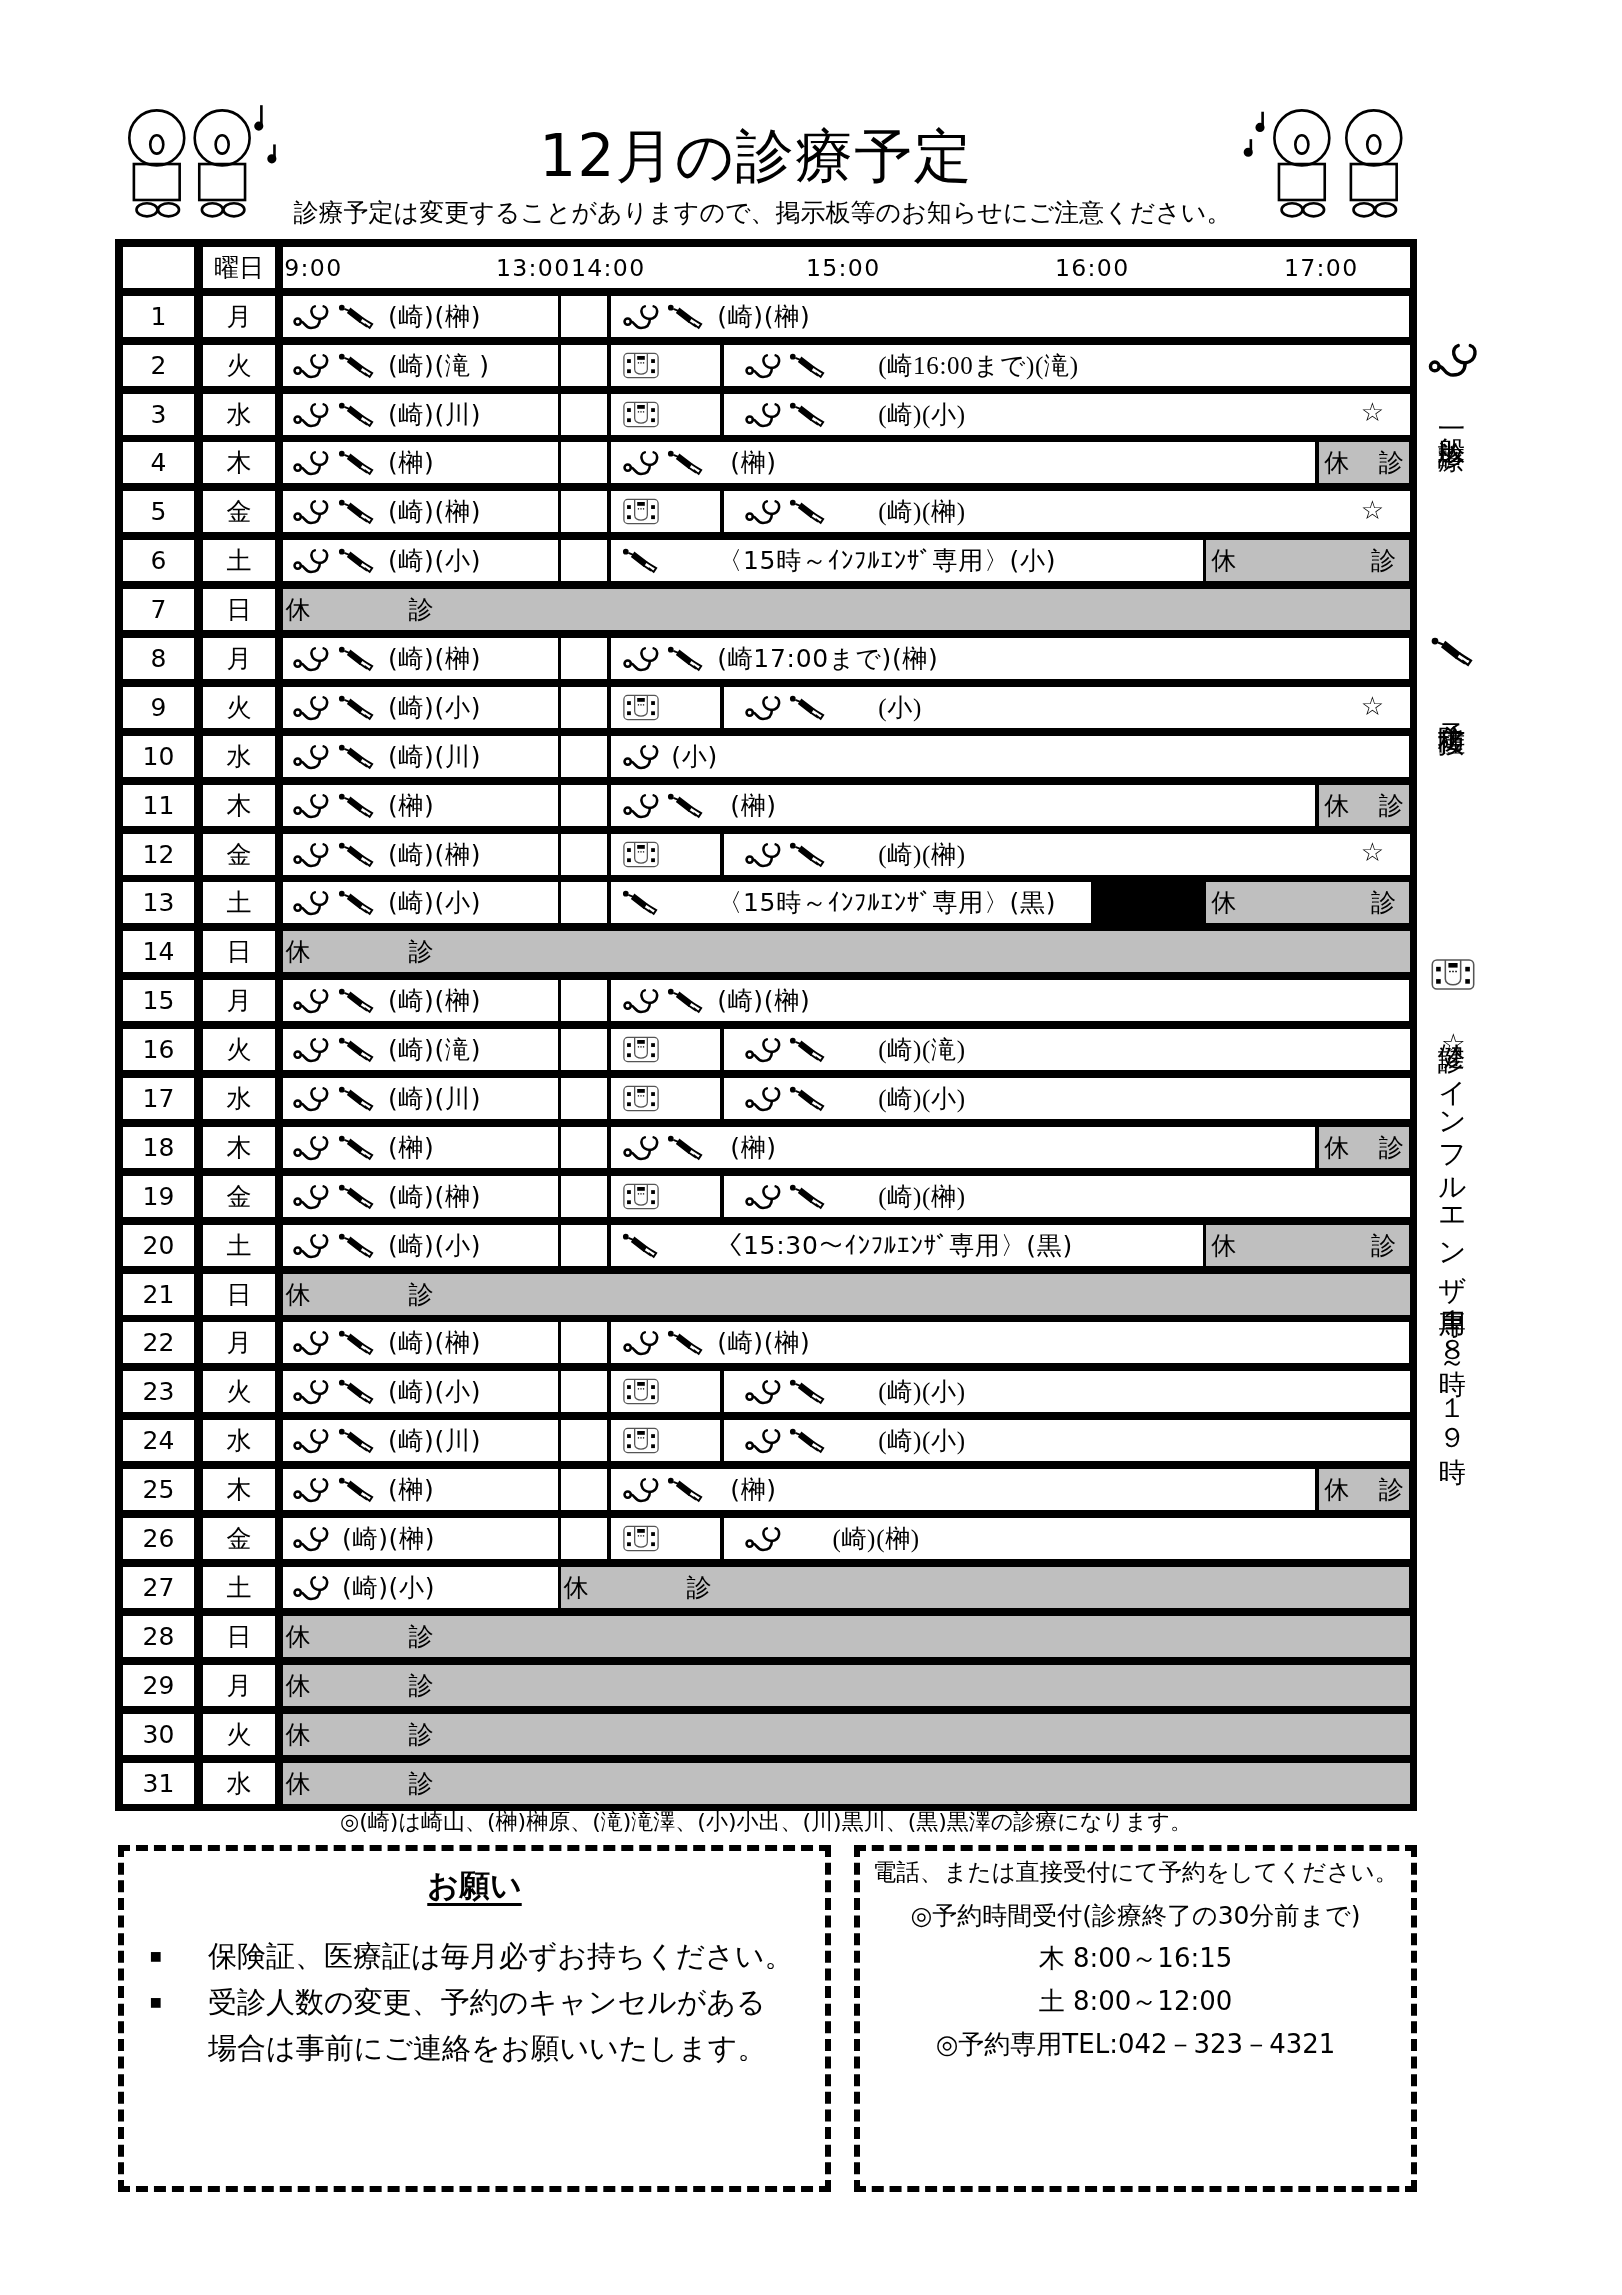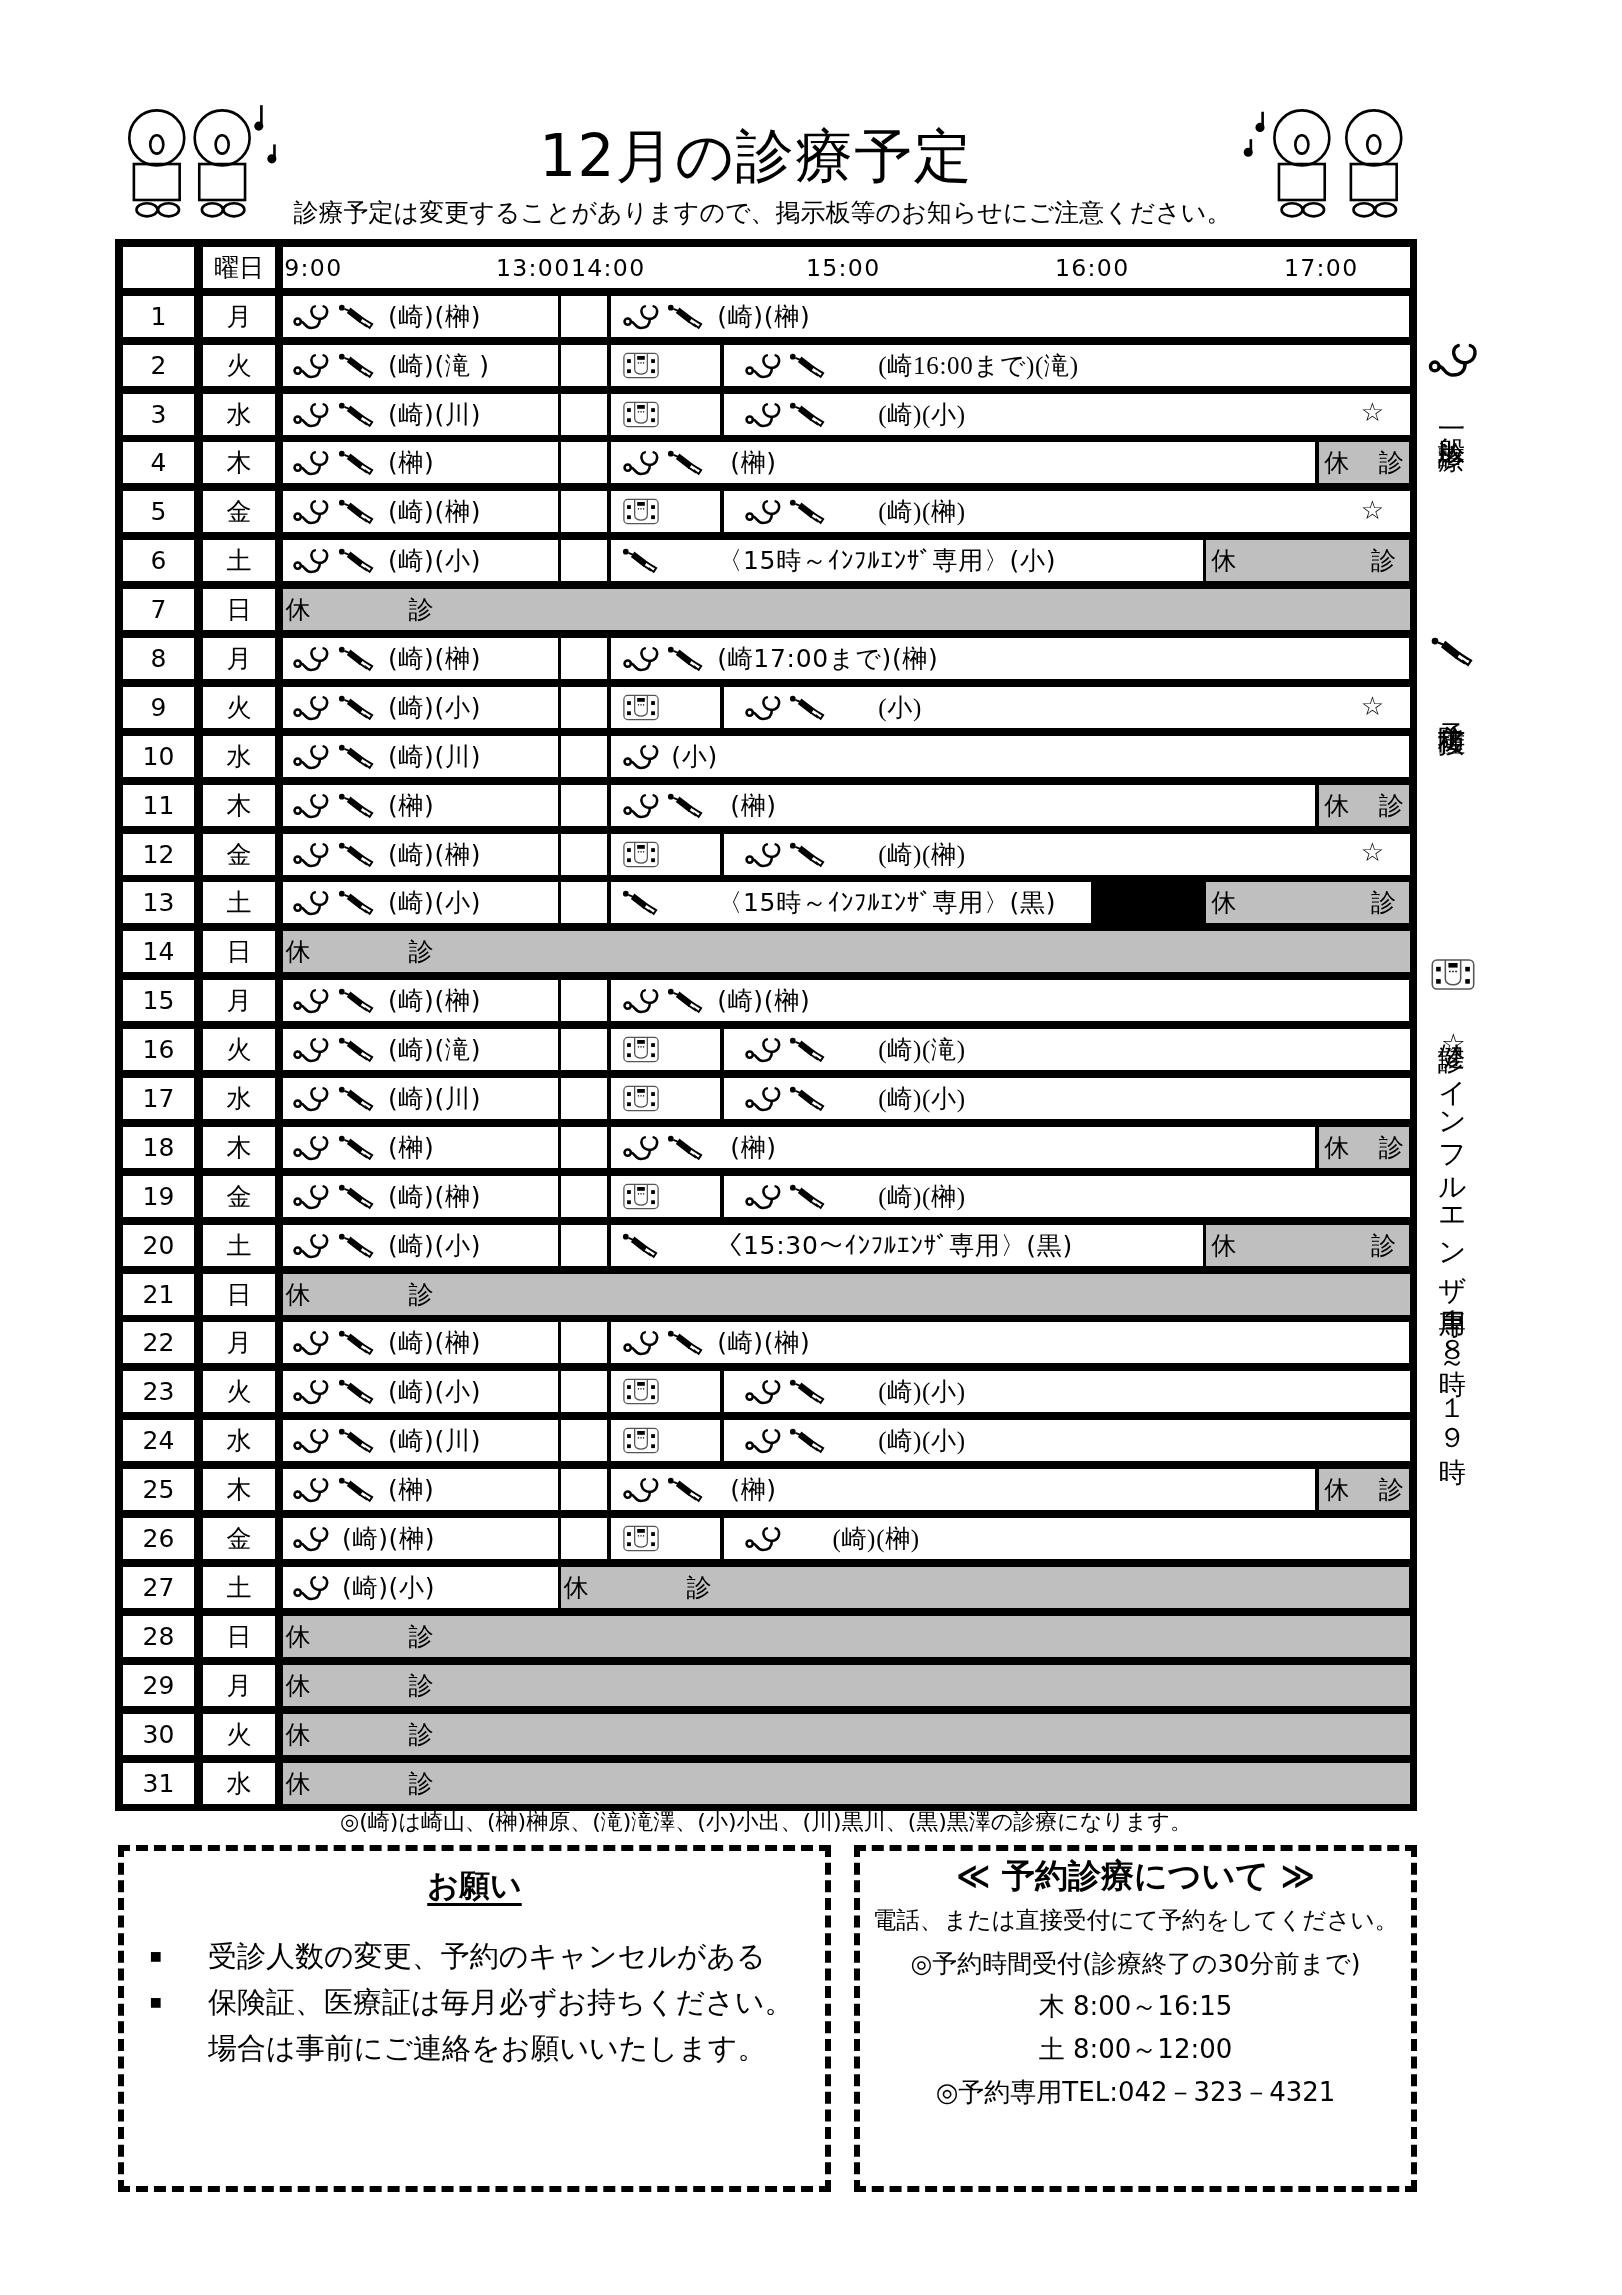--- a/index.html
+++ b/index.html
@@ -1277,27 +1277,26 @@
 </div>
 <div class="legend-block" style="top:1027px;">
   <span style="writing-mode:vertical-rl;text-orientation:upright;letter-spacing:1.3px;line-height:1;">☆インフルエンザ専用１８時～１９時</span>
 </div>
 
 <div class="abs footnote">◎(崎)は崎山、(榊)榊原、(滝)滝澤、(小)小出、(川)黒川、(黒)黒澤の診療になります。</div>
 
 <div class="abs box box-left">
   <div class="box-title onegai-title">お願い</div>
   <ul class="onegai-list">
+    <li class="bullet">保険証、医療証は毎月必ずお持ちください。</li>
     <li class="bullet">受診人数の変更、予約のキャンセルがある</li>
-    <li class="bullet">保険証、医療証は毎月必ずお持ちください。</li>
     <li>場合は事前にご連絡をお願いいたします。</li>
   </ul>
 </div>
 <div class="abs box box-right">
-  <div class="box-title yoyaku-title">≪ 予約診療について ≫</div>
   <div class="yoyaku-lines">
     <div class="small">電話、または直接受付にて予約をしてください。</div>
     <div>◎予約時間受付(診療終了の30分前まで)</div>
     <div class="hours">木 8:00～16:15</div>
     <div class="hours">土 8:00～12:00</div>
     <div class="hours">◎予約専用TEL:042－323－4321</div>
   </div>
 </div>
 
 

